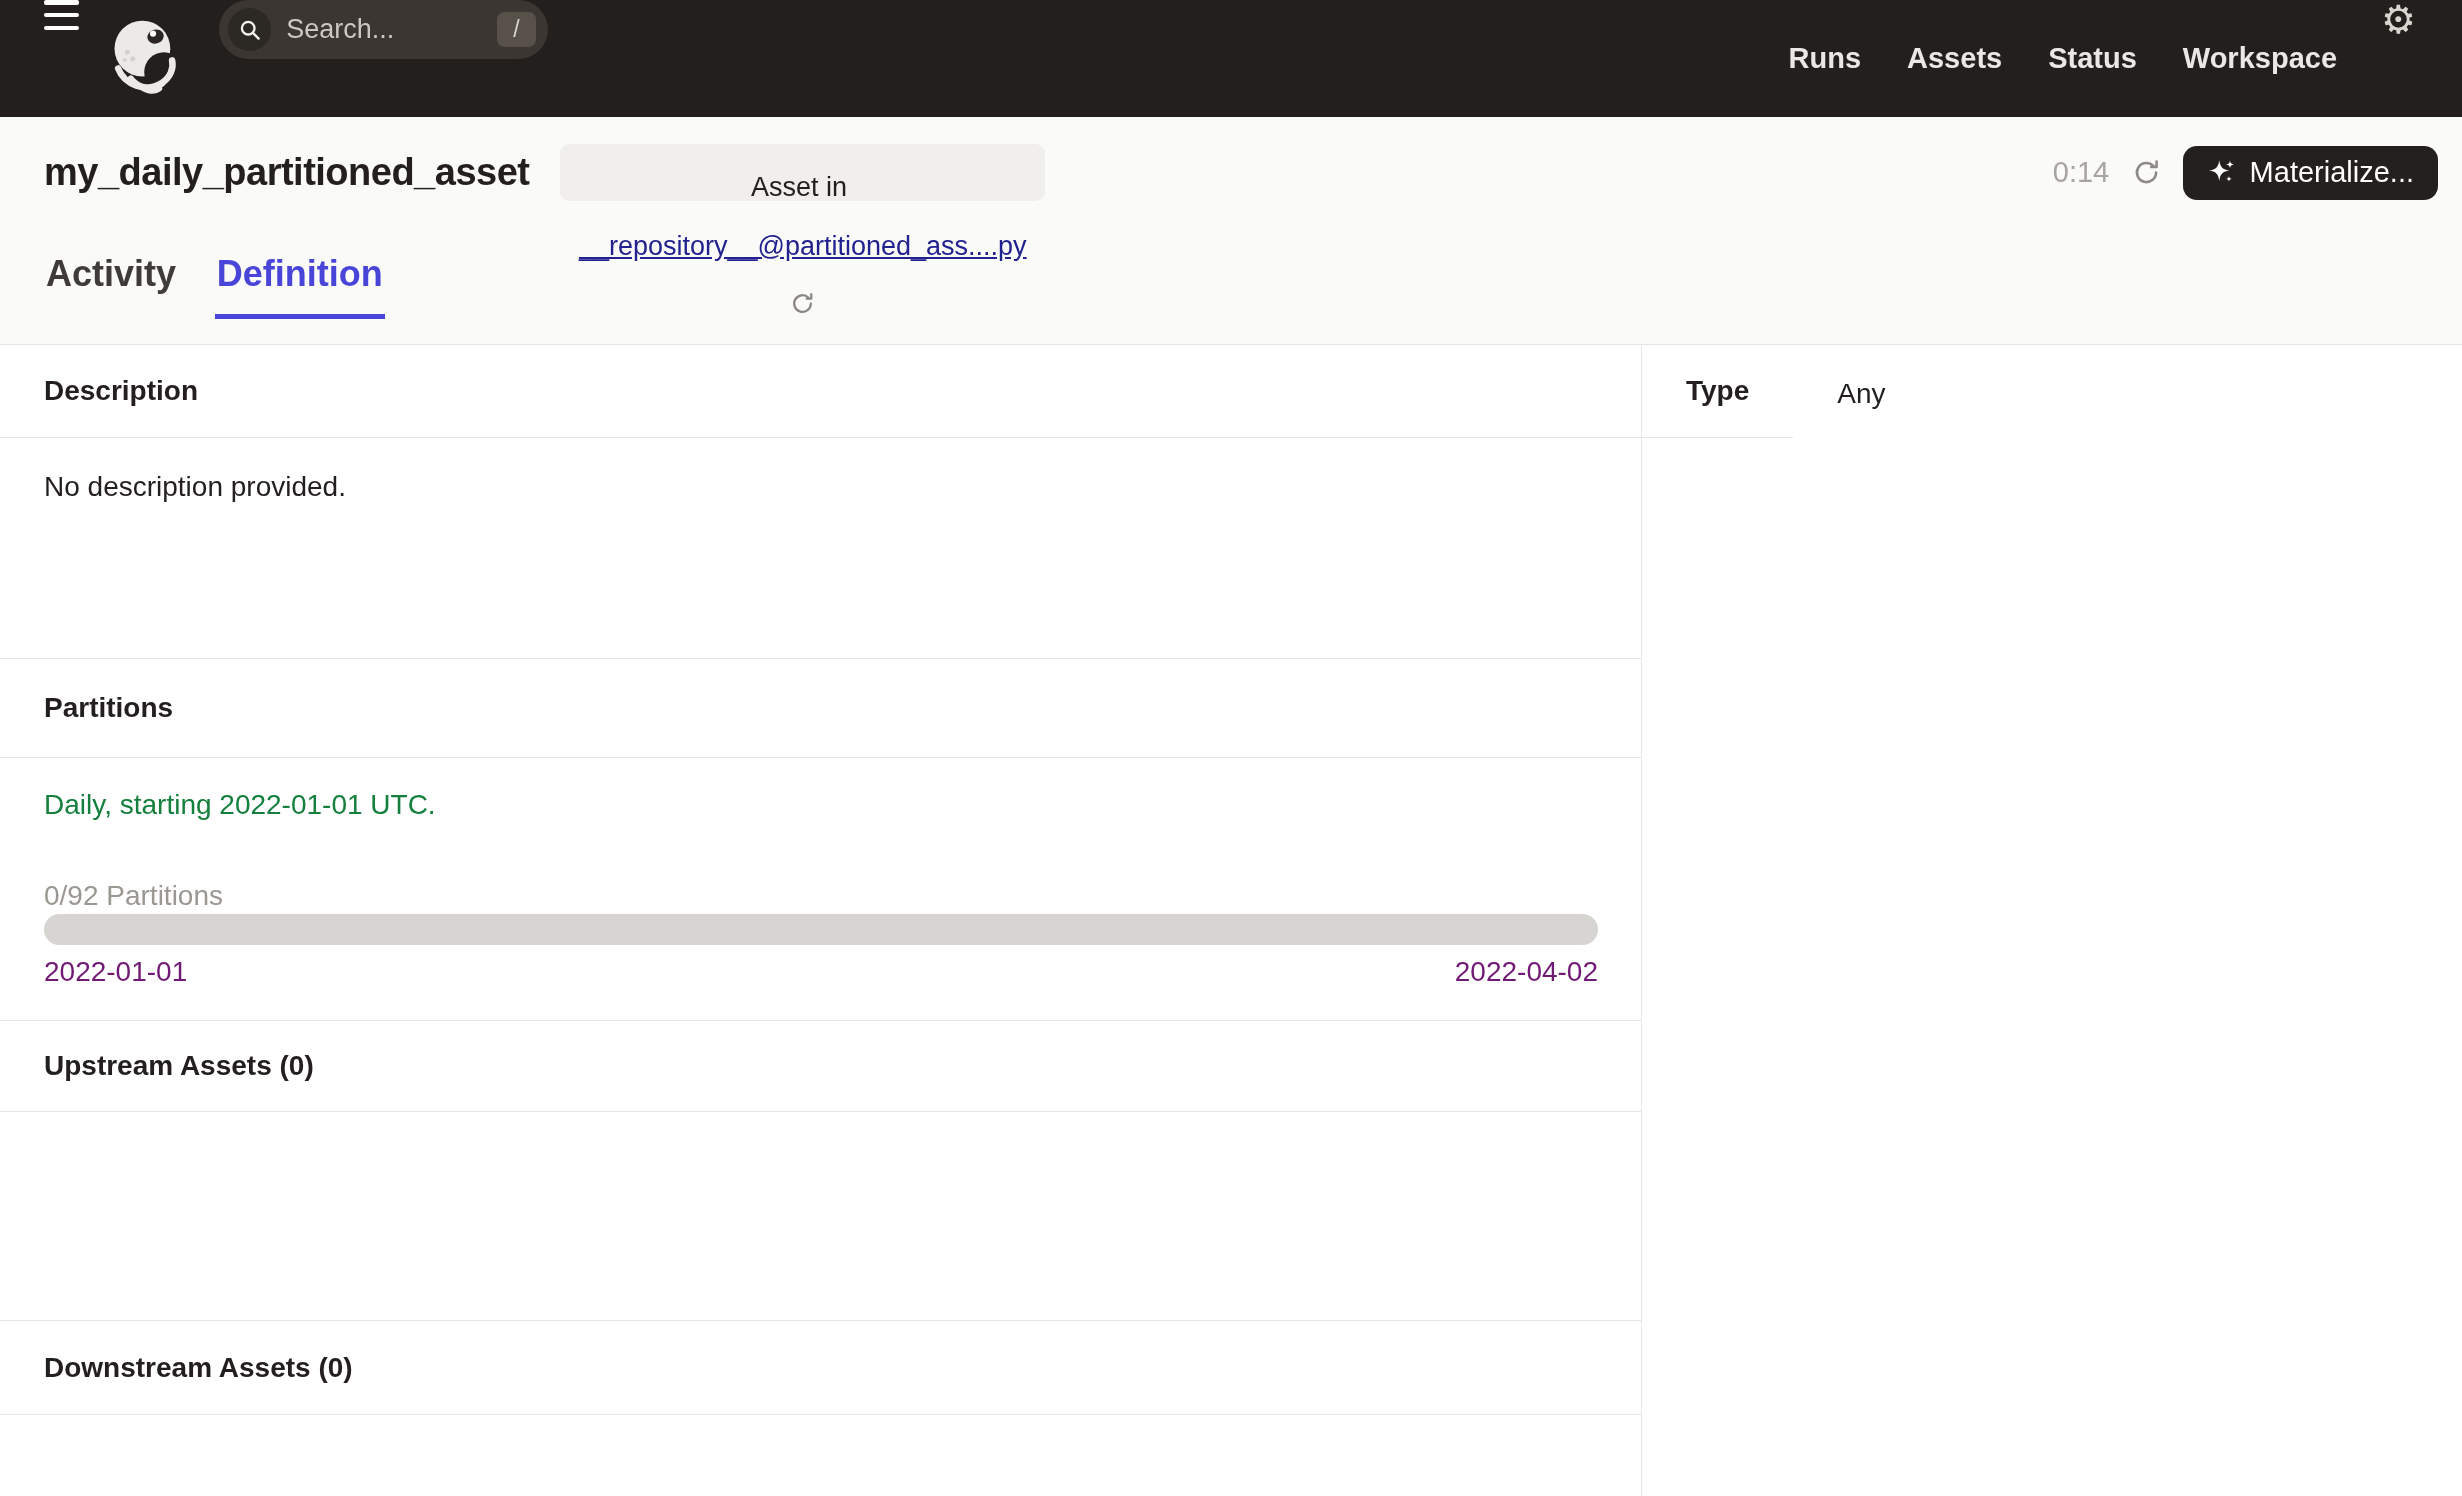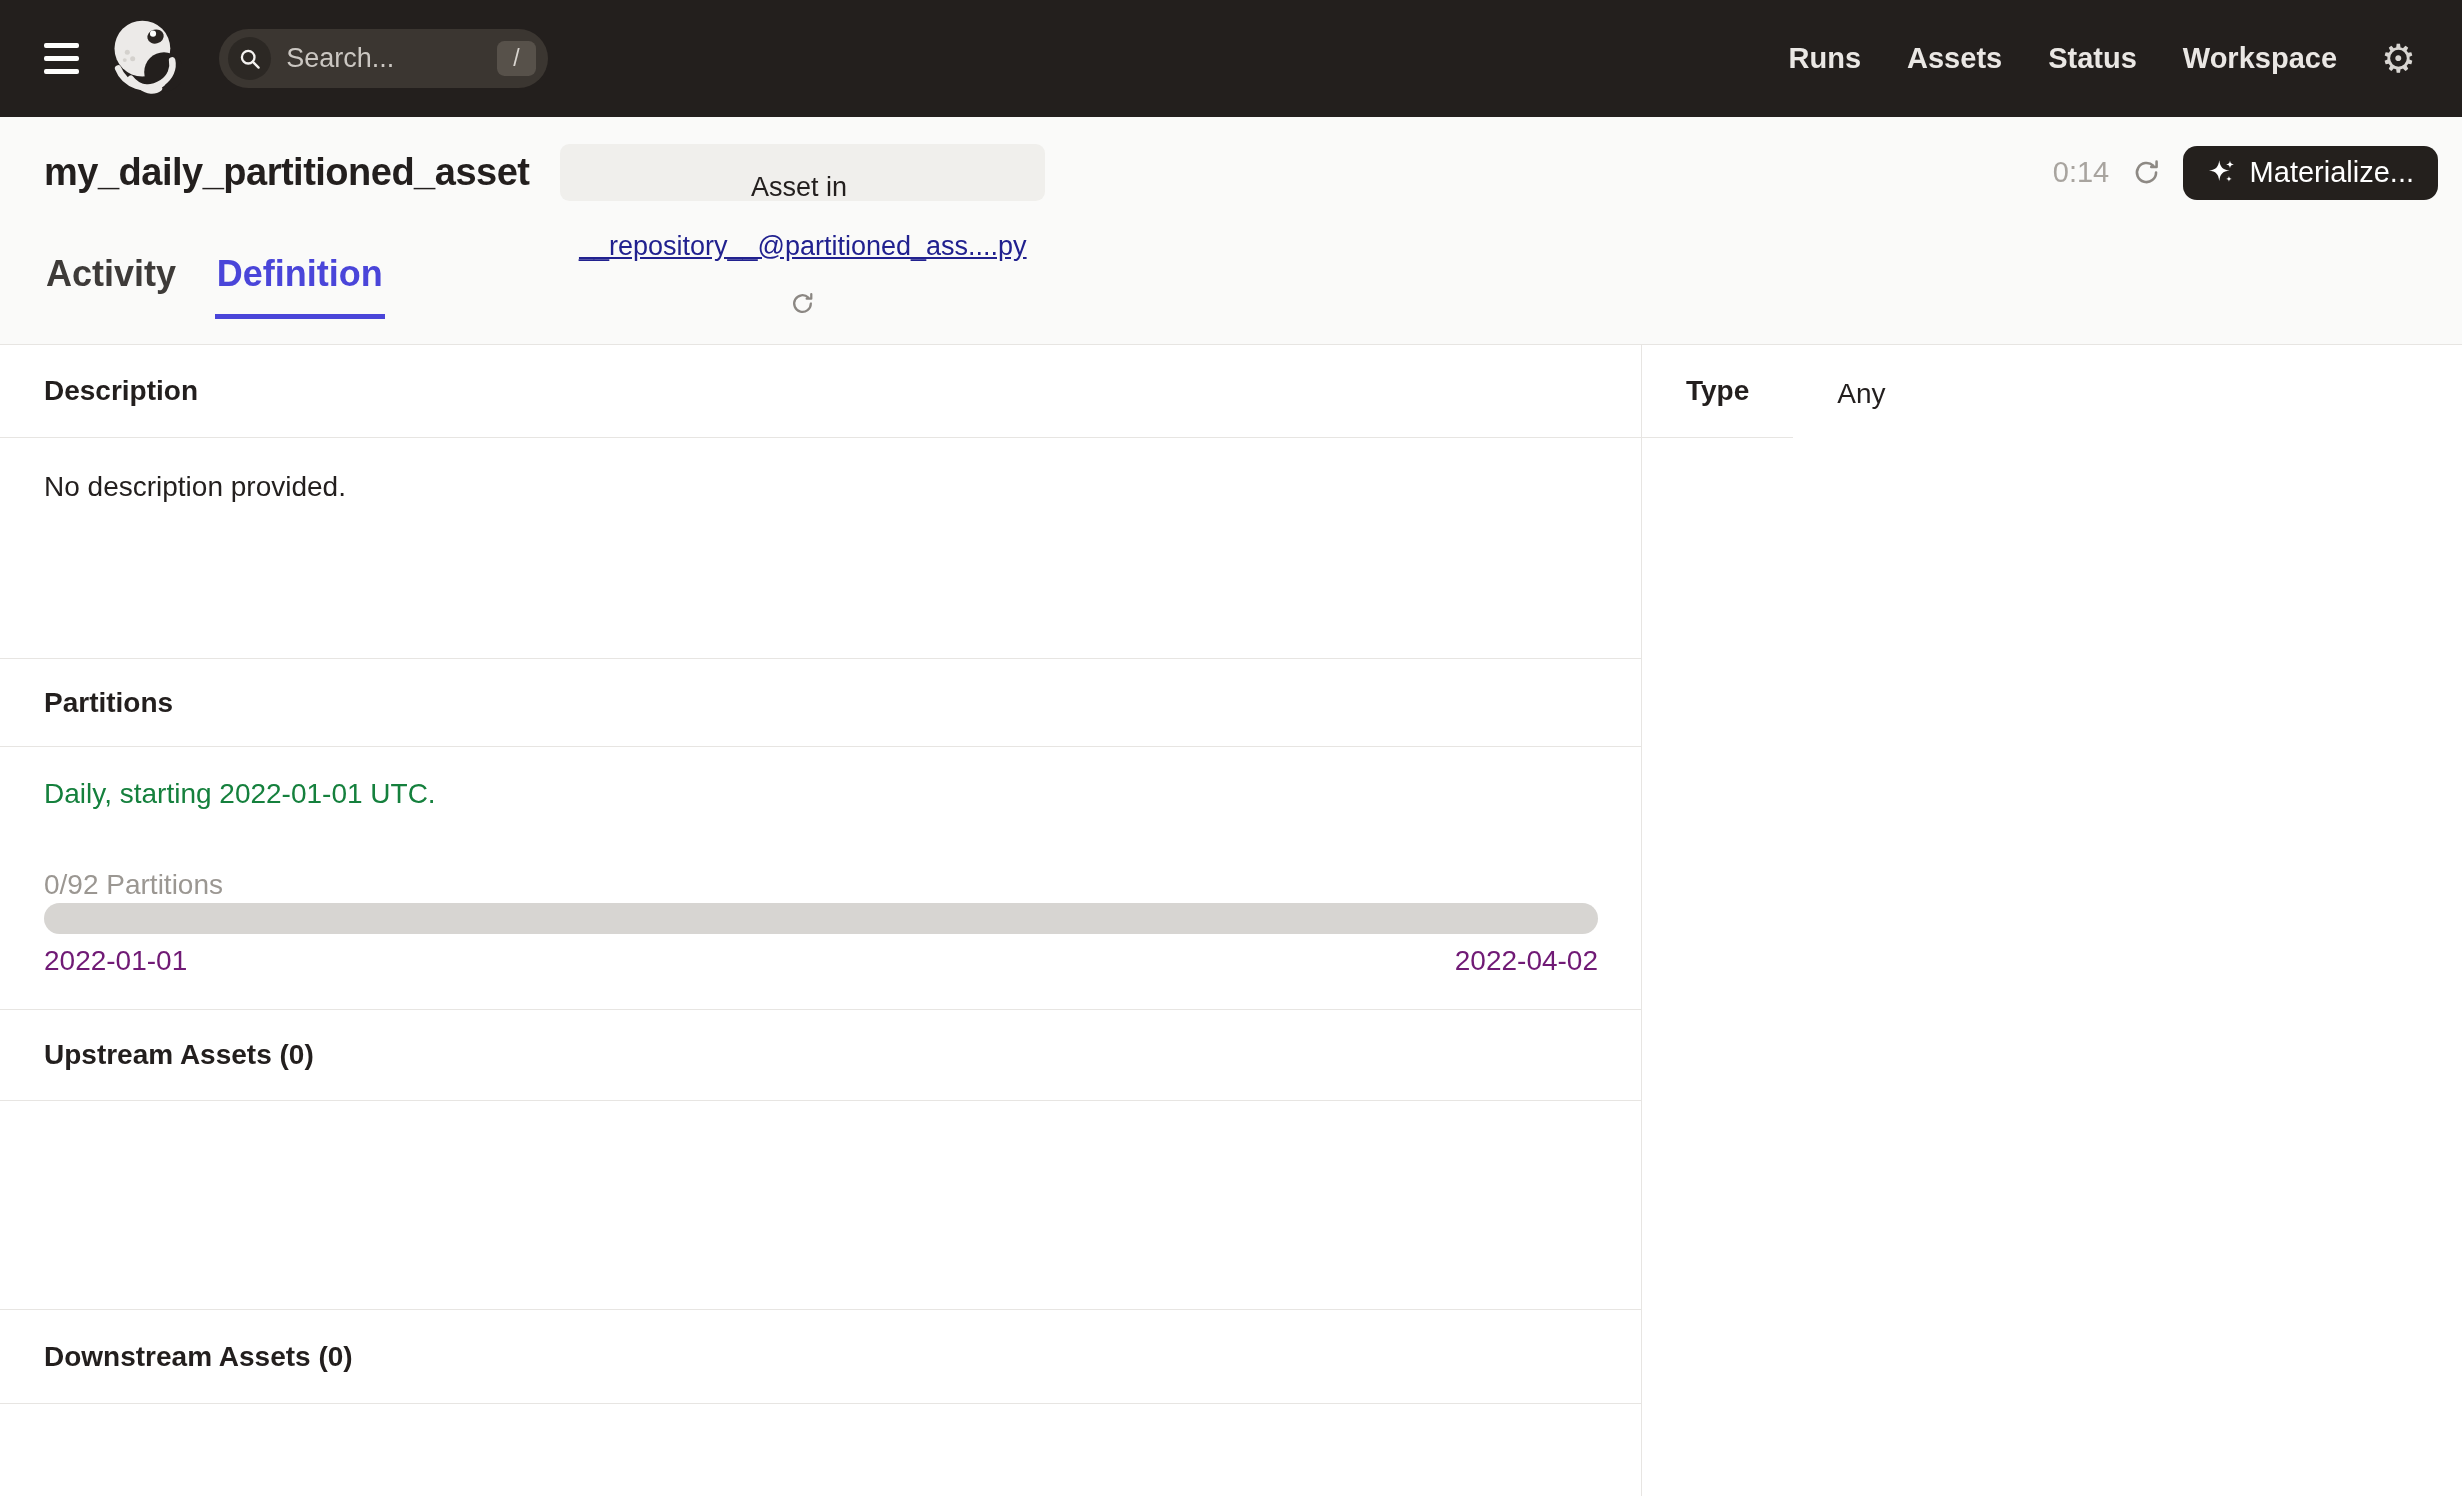--- a/index.html
+++ b/index.html
@@ -5,21 +5,21 @@
   * { margin:0; padding:0; box-sizing:border-box; }
   html,body { width:2462px; height:1497px; }
   body {
     font-family:"Liberation Sans", sans-serif;
     background:#ffffff; color:#231f1e; overflow:hidden;
     -webkit-font-smoothing:antialiased;
   }
 
   
   .topbar {
-    height:117px; background:#231f1d; display:flex; align-items:center;
+    height:117px; background:#231f1d; display:flex; 
     padding:0 46px 0 44px;
   }
   .hamburger { display:flex; flex-direction:column; gap:8.3px; cursor:pointer; }
   .hamburger span { width:35px; height:4.6px; background:#fdfdfc; border-radius:1.9px; }
   .logo { margin-left:31px; display:flex; align-items:center; cursor:pointer; }
   .search {
     margin-left:37px; width:329px; height:59px; border-radius:30px;
     background:#3b3631; display:flex; align-items:center;
   }
   .search-circle {
@@ -72,21 +72,21 @@
 
   
   .content { display:flex; height:1176px; background:#ffffff; }
   .col-left { width:1642px; flex:none; border-right:1.9px solid #e7e5e2; display:flex; flex-direction:column; }
   .col-right { flex:1; display:flex; flex-direction:row; }
   .sec-head {
     display:flex; align-items:center; padding:0 44px;
     font-size:28px; font-weight:700; color:#231f1e; flex:none;
   }
   .sec-head.h-desc { height:93px; border-bottom:1.9px solid #e7e5e2; }
-  .sec-head.h-part { height:89px; border-top:1.9px solid #e7e5e2; border-bottom:1.9px solid #e7e5e2; }
+  .sec-head.h-part { height:100px; border-top:1.9px solid #e7e5e2; border-bottom:1.9px solid #e7e5e2; }
   .sec-head.h-up   { height:92px;  border-top:1.9px solid #e7e5e2; border-bottom:1.9px solid #e7e5e2; }
   .sec-head.h-down { height:95px; border-top:1.9px solid #e7e5e2; border-bottom:1.9px solid #e7e5e2; }
   .sec-head.h-type { height:93px; border-bottom:1.9px solid #e7e5e2; }
   .sec-body { flex:none; font-size:28px; color:#231f1e; }
   .body-desc { height:220px; padding:33px 44px 0; }
   .body-part { height:262px; padding:0 43px 0 44px; }
   .body-up   { height:208px; }
   .body-down { flex:1; }
   .body-type { padding:33px 44px 0; }
 

